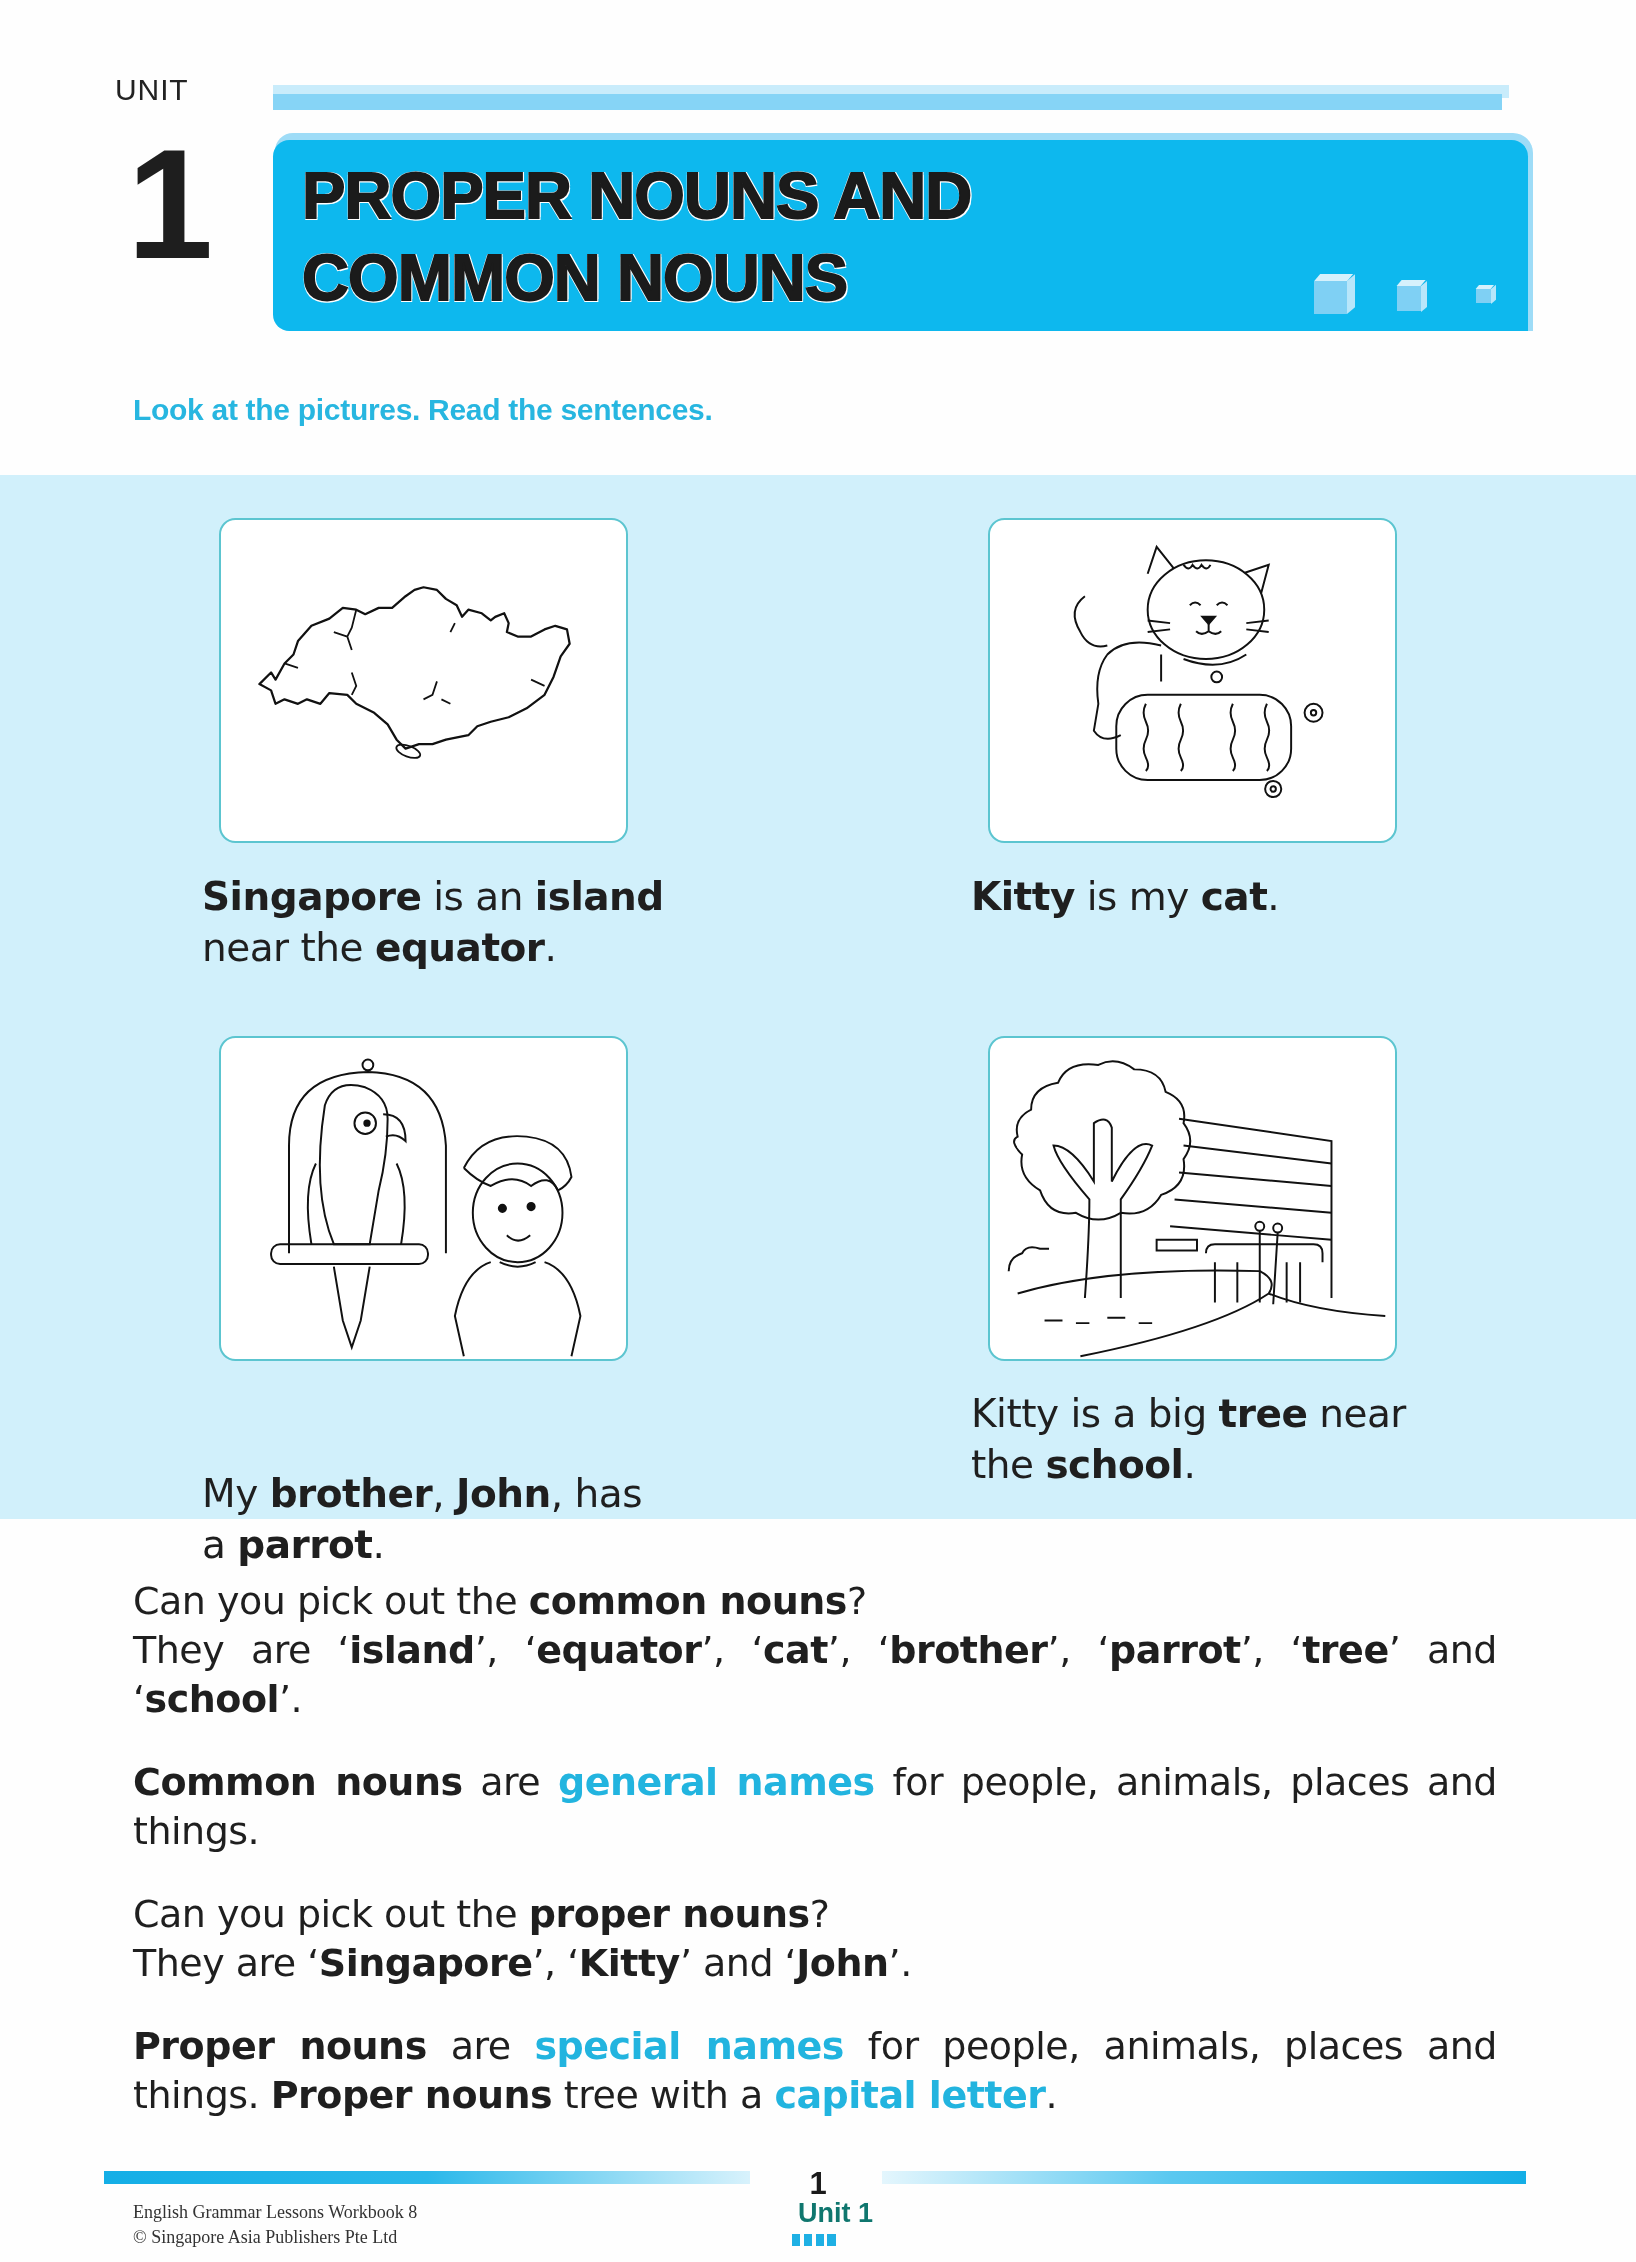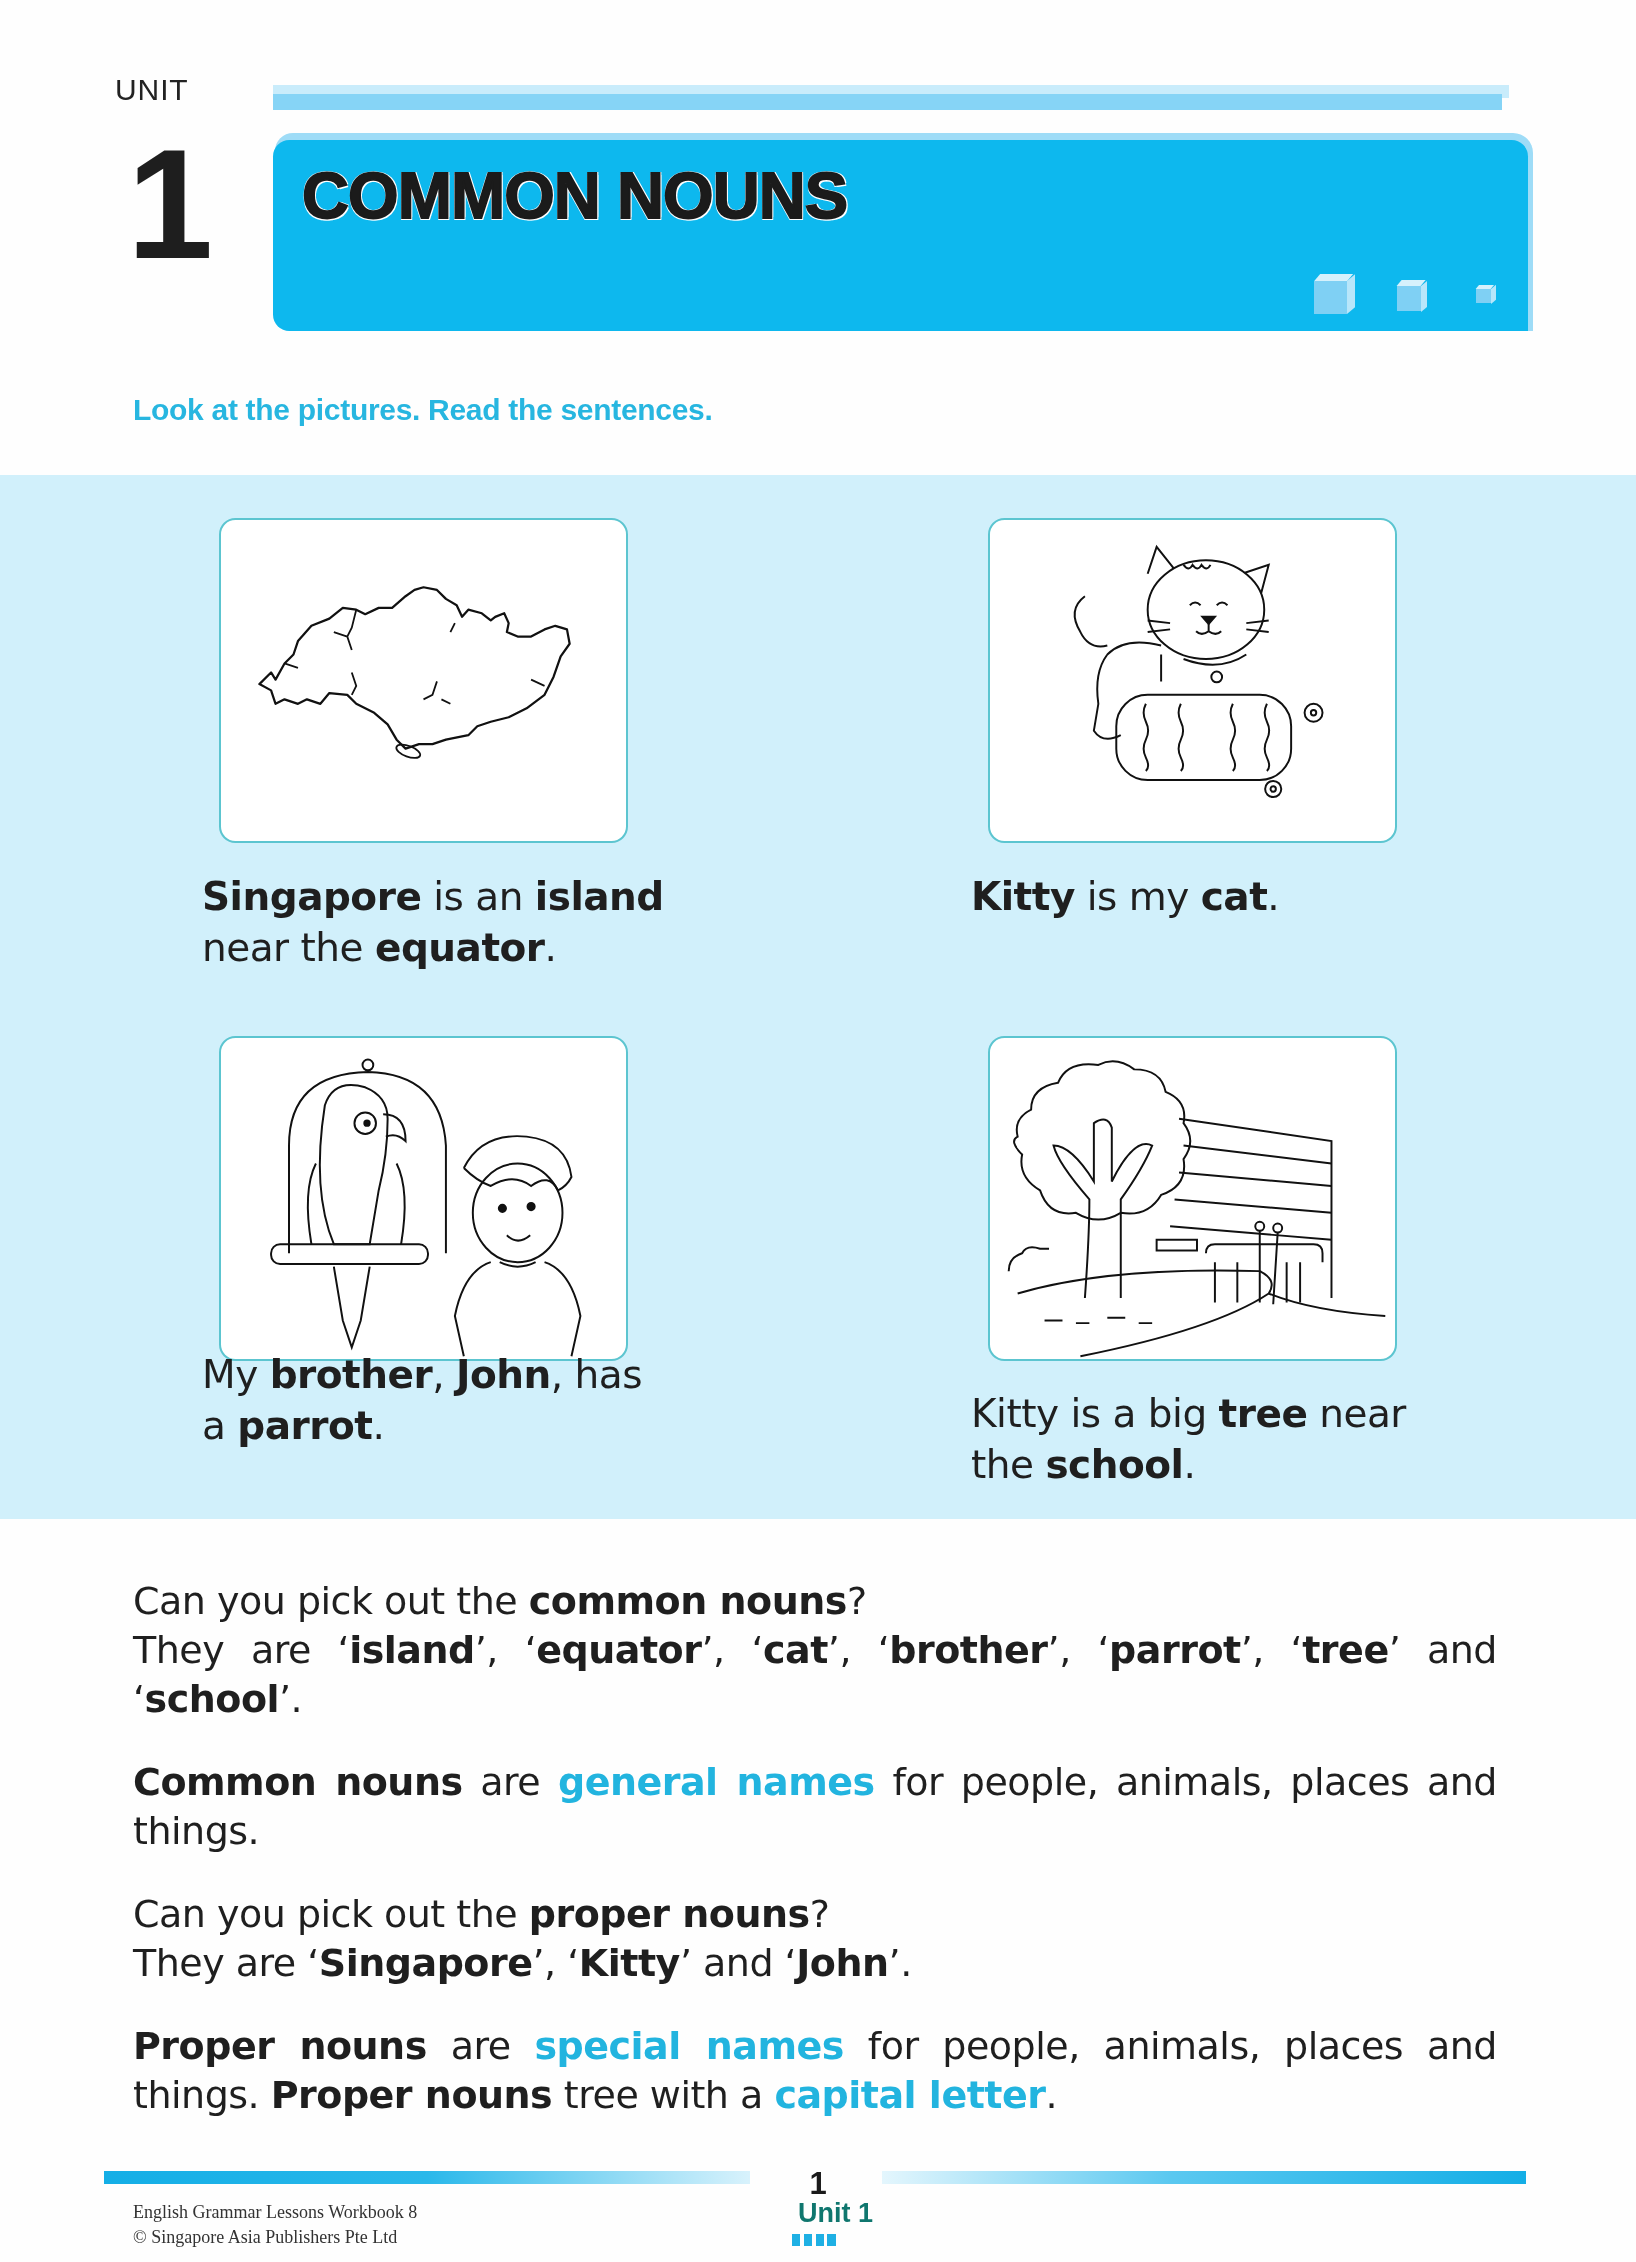--- a/index.html
+++ b/index.html
@@ -54,20 +54,21 @@
 </head>
 <body>
 
 <div class="abs unit-label">UNIT</div>
 <div class="abs unit-number">1</div>
 <div class="abs top-stripe-back"></div>
 <div class="abs top-stripe"></div>
 <div class="abs banner-back"></div>
 <div class="abs banner"></div>
 <div class="abs banner-title">
+  <div>PROPER NOUNS AND</div>
   <div>COMMON NOUNS</div>
 </div>
 
 <div class="cube" style="left:1314px;top:274px;">
   <div class="front" style="left:0;top:7.3px;width:33px;height:33px;"></div>
   <div class="top" style="left:0;top:0;width:33px;height:7.3px;"></div>
   <div class="side" style="left:33px;top:7.3px;width:8.2px;height:33px;"></div>
 </div>
 <div class="cube" style="left:1397px;top:280px;">
   <div class="front" style="left:0;top:5.5px;width:23.6px;height:25.5px;"></div>
@@ -137,21 +138,21 @@
     <path d="M105 140 q-15 30 -5 90 M195 140 q15 30 5 90"></path>
     <path d="M125 255 l10 60 l10 30 l10 -30 l10 -60"></path>
     <path d="M270 145 q20 -40 70 -35 q45 5 50 45 q-5 10 -15 15 q-10 -20 -30 -5 q-20 -15 -45 0 q-15 -5 -30 -20"></path>
     <ellipse cx="330" cy="195" rx="50" ry="55"></ellipse>
     <circle cx="313" cy="190" r="4" fill="#111"></circle>
       <circle cx="345" cy="188" r="4" fill="#111"></circle>
     <path d="M318 220 q12 12 26 0"></path>
     <path d="M300 250 q-30 10 -40 60 l10 45 M360 250 q30 10 40 60 l-10 45 M310 250 q20 10 40 0"></path>
   </svg>
 </div>
-<div class="caption" style="left:202px;top:1349px;width:473px;">
+<div class="caption" style="left:202px;top:1468px;width:473px;">
   <span>My </span><b>brother</b><span>, </span><b>John</b><span>, has</span><br>
   <span>a </span><b>parrot</b><span>.</span>
 </div>
 
 <div class="frame" style="left:988px;top:1036px;width:409px;height:325px;">
   <svg viewBox="0 0 450 358" fill="none" stroke="#111" stroke-width="2.2">
     <path d="M30 110 q-5 -20 15 -30 q0 -25 30 -30 q10 -25 45 -20 q20 -10 40 5 q30 0 35 25 q25 10 20 35 q15 20 0 40 q5 30 -25 40 q-15 25 -45 20 q-25 15 -50 0 q-30 5 -40 -25 q-25 -15 -20 -40 q-15 -15 -5 -20 z"></path>
     <path d="M105 290 q5 -70 5 -110 q-35 -40 -40 -60 q20 0 45 40 l0 -65 q15 -10 20 5 l0 60 q25 -50 45 -40 q-10 25 -35 60 q0 60 0 110"></path>
     <path d="M210 90 L380 115 L380 290"></path>
     <path d="M215 120 L380 140 M210 150 L380 165 M205 180 L380 195 M200 210 L380 225"></path>

